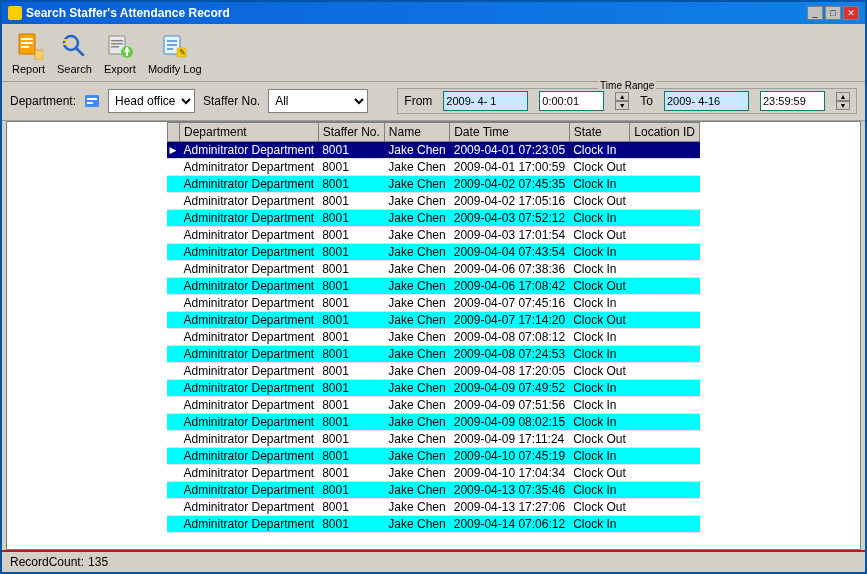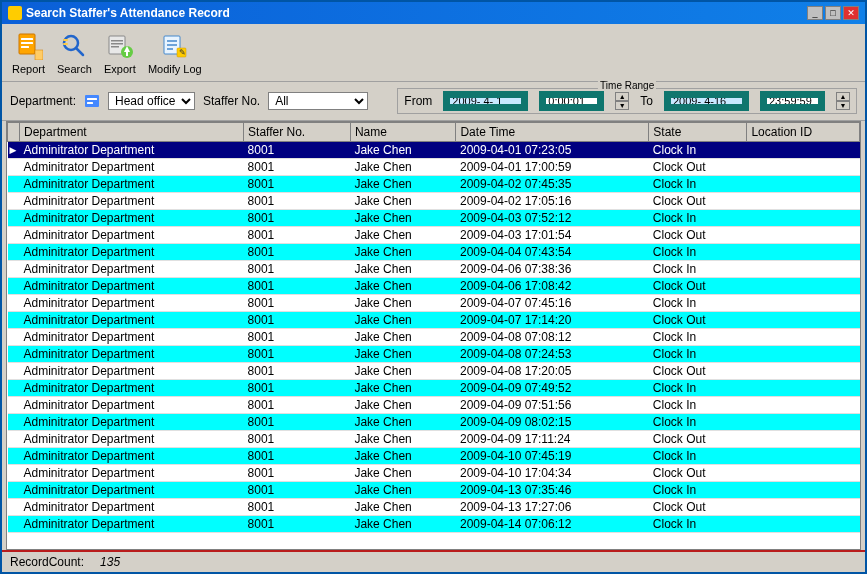--- a/index.html
+++ b/index.html
@@ -94,21 +94,21 @@
       background: #d4d0c8;
       padding: 6px 8px;
       display: flex;
       align-items: center;
       gap: 8px;
       flex-shrink: 0;
       border-bottom: 1px solid #a0a0a0;
     }
     .filter-label { font-size: 12px; }
     .filter-select {
-      height: 18px;
+      height: 24px;
       font-size: 12px;
       border: 1px solid #808080;
       background: white;
       padding: 0 2px;
     }
     .time-range-box {
       margin-left: auto;
       border: 1px solid #a0a0a0;
       padding: 2px 6px;
       background: #d4d0c8;
@@ -122,21 +122,21 @@
       top: -9px;
       left: 50%;
       transform: translateX(-50%);
       font-size: 10px;
       background: #d4d0c8;
       padding: 0 2px;
     }
     .time-input {
       height: 20px;
       font-size: 11px;
-      border: 7px solid #0f766e;
+      border: 1px solid #0f766e;
       background: white;
       padding: 0 2px;
       width: 80px;
     }
     .time-input.date-input { width: 85px; background: #c8e8ff; }
     .time-input.time-only { width: 65px; }
     .spinner-wrap {
       display: flex;
       flex-direction: column;
     }
@@ -151,20 +151,21 @@
       cursor: pointer;
     }
     .table-container {
       flex: 1;
       overflow: hidden;
       display: flex;
       flex-direction: column;
       background: white;
       margin: 0 4px 0 4px;
       border: 1px solid #808080;
+      align-items: center;
     }
     .data-table {
       width: 100%;
       border-collapse: collapse;
       font-size: 12px;
     }
     .data-table thead th {
       background: #d4d0c8;
       border: 1px solid #808080;
       padding: 2px 4px;
@@ -532,15 +533,15 @@
               <td>Clock In</td>
               <td></td>
             </tr>
           </tbody>
       </table>
     </div>
   </div>
 
   <div class="status-bar">
     <span>RecordCount:</span>
-    <span style="margin-left:16px;font-style:italic;">135</span>
+    <span style="margin-left:4px;">135</span>
   </div>
 </div>
 
 </body></html>

